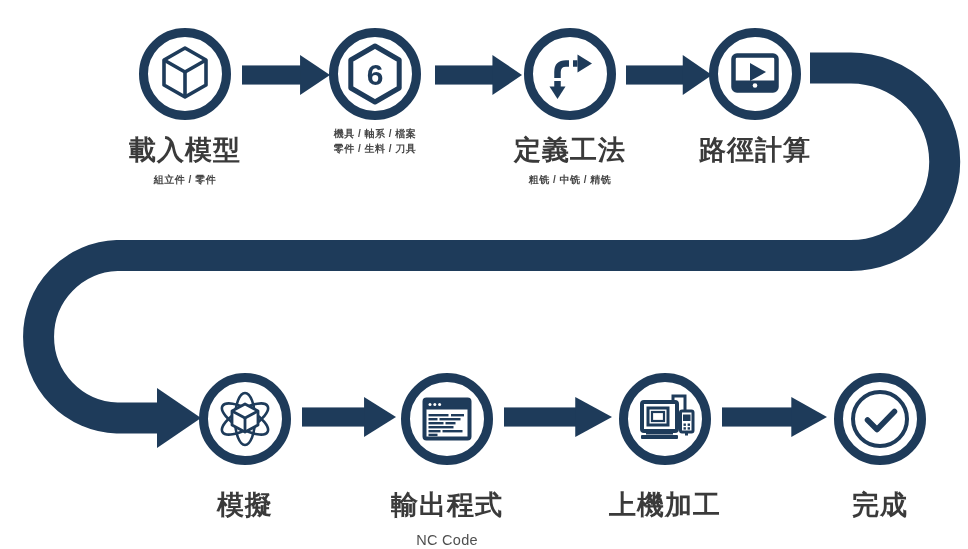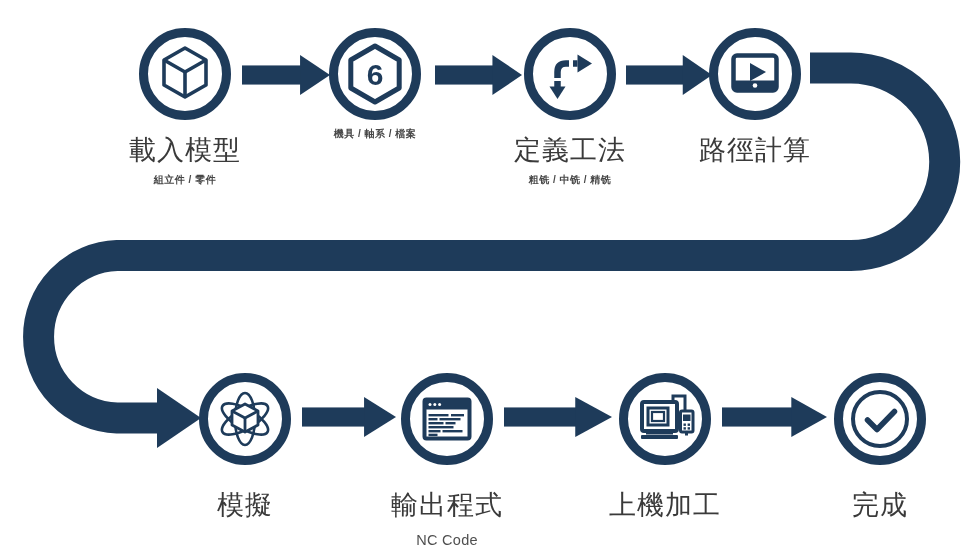--- a/index.html
+++ b/index.html
@@ -4,21 +4,21 @@
 <style>
   html,body{margin:0;padding:0;background:#fff;}
   .canvas{
     position:relative;width:968px;height:549px;background:#ffffff;overflow:hidden;
     font-family:"Liberation Sans","DejaVu Sans",sans-serif;
   }
   .layer{position:absolute;left:0;top:0;width:968px;height:549px;}
   .step{position:absolute;width:240px;display:flex;flex-direction:column;align-items:center;z-index:2;}
   .step .icon-wrap{width:92px;height:92px;}
   .step .title{
-    font-size:27px;font-weight:400;color:#3a3a3a;letter-spacing:1px;
+    font-size:27px;font-weight:700;color:#3a3a3a;letter-spacing:1px;
     line-height:1.1;margin-top:16px;white-space:nowrap;text-align:center;
   }
   .row2 .title{margin-top:26px;}
   .step .sub{
     font-size:10px;font-weight:600;color:#474747;letter-spacing:0.5px;
     line-height:1.5;margin-top:6px;text-align:center;white-space:nowrap;
   }
   .step .sub.sub-line2{margin-top:0;}
   .step .sub.nc-code{font-weight:400;color:#4f4f4f;font-size:14.5px;margin-top:9px;letter-spacing:0.3px;}
   .block-arrow{position:absolute;z-index:1;}
@@ -87,20 +87,21 @@
 
   <div class="step s2">
     <div class="icon-wrap">
       <svg viewBox="0 0 92 92" width="92" height="92">
         <circle cx="46" cy="46" r="41.5" fill="none" stroke="#1e3b5a" stroke-width="9"></circle>
         <polygon points="46,18 70.2,32 70.2,60 46,74 21.8,60 21.8,32" fill="none" stroke="#1e3b5a" stroke-width="5" stroke-linejoin="round"></polygon>
         <text x="46" y="57" text-anchor="middle" font-size="30" font-weight="600" fill="#1e3b5a">6</text>
       </svg>
     </div>
     <div class="sub">機具 / 軸系 / 檔案</div>
+    <div class="sub sub-line2">零件 / 生料 / 刀具</div>
   </div>
 
   <div class="step s3">
     <div class="icon-wrap">
       <svg viewBox="0 0 92 92" width="92" height="92">
         <circle cx="46" cy="46" r="41.5" fill="none" stroke="#1e3b5a" stroke-width="9"></circle>
         <g fill="none" stroke="#1e3b5a" stroke-width="6.5">
           <path d="M 33.5 50 L 33.5 44 Q 33.5 35.5 42 35.5 L 45 35.5"></path>
           <path d="M 49 35.5 L 53.5 35.5"></path>
           <path d="M 33.5 53 L 33.5 59"></path>

